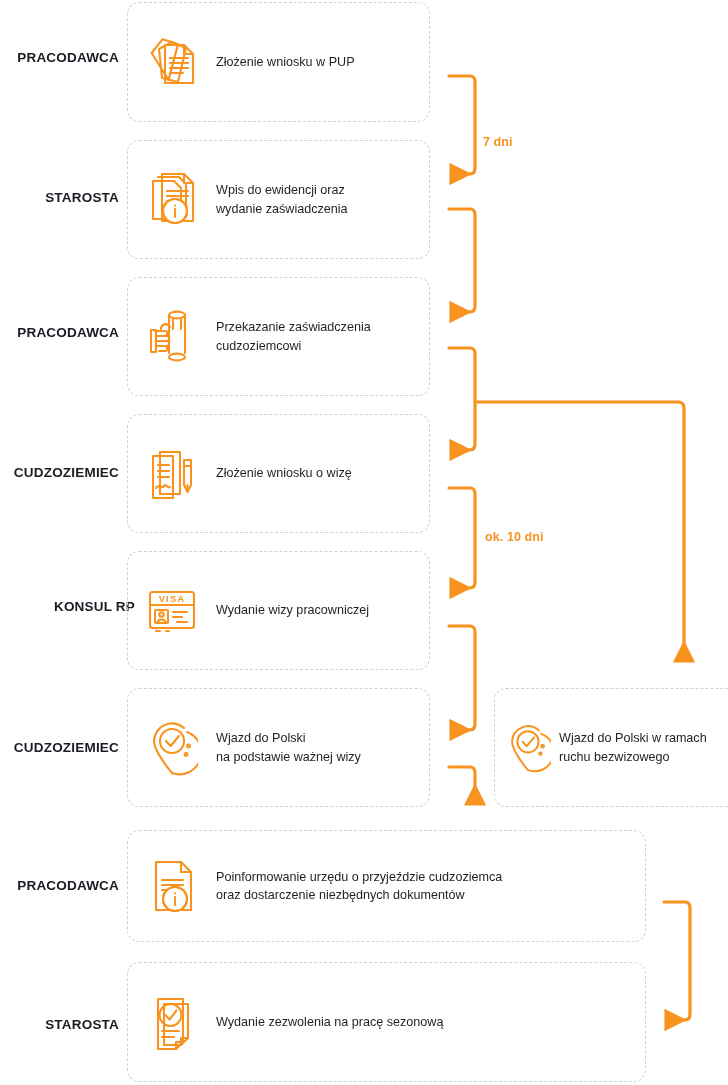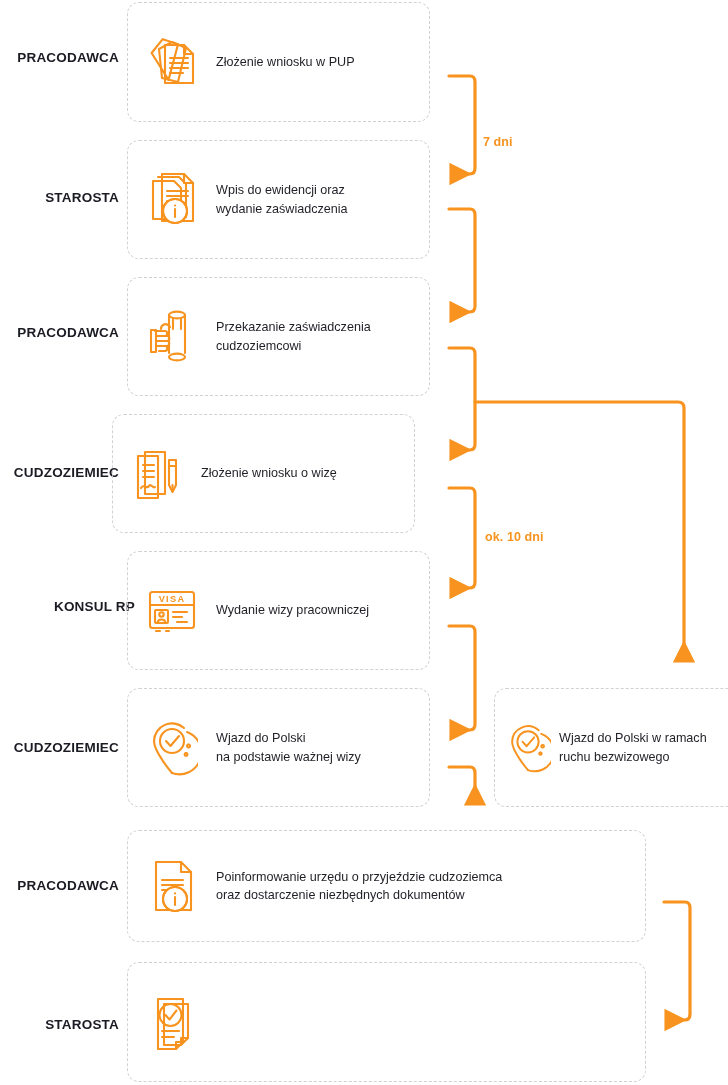--- a/index.html
+++ b/index.html
@@ -158,21 +158,21 @@
           <path d="M10,37 H17 C20,37 20,42 17,42 H11"></path>
           <path d="M3,21 H8 V43 H3 Z"></path>
         </svg>
       </div>
       <div class="step-text">Przekazanie zaświadczenia
 cudzoziemcowi</div>
     </div>
   </div>
 
   <div class="role-label" style="left:0;width:119px;top:466px;">CUDZOZIEMIEC</div>
-  <div class="step-box" style="left:112px;top:414px;width:303px;height:119px;">
+  <div class="step-box" style="left:127px;top:414px;width:303px;height:119px;">
     <div class="step-inner">
       <div class="step-icon">
         <svg width="50" height="54" viewBox="0 0 50 54" fill="none" stroke="#F7931E" stroke-width="2.1" stroke-linejoin="round" stroke-linecap="round">
           <path d="M12,5 H32 V47 H12 Z"></path>
           <path d="M5,9 H25 V51 H5 Z"></path>
           <path d="M10,18 H21 M10,24 H21 M10,30 H21"></path>
           <path d="M8,41 C11,36 13,43 16,39 C18,36 20,42 22,40"></path>
           <path d="M36,13 L43,13 L43,38 L39.5,45 L36,38 Z"></path>
           <path d="M36,19 H43"></path>
           <path d="M39.5,38 V44"></path>
@@ -262,16 +262,17 @@
         <svg width="48" height="56" viewBox="0 0 48 56" fill="none" stroke="#F7931E" stroke-width="2.1" stroke-linejoin="round" stroke-linecap="round">
           <path d="M14,10 H38 V44 L31,51 H14 Z"></path>
           <path d="M38,44 H31 V51"></path>
           <path d="M8,5 H33 V48 L26,55 H8 Z"></path>
           <path d="M33,48 H26 V55"></path>
           <circle cx="20.5" cy="21" r="11"></circle>
           <path d="M15.5,21 L19.5,25.5 L26.5,16.5"></path>
           <path d="M12,37 H29 M12,43 H24"></path>
         </svg>
       </div>
+      <div class="step-text">Wydanie zezwolenia na pracę sezonową</div>
     </div>
   </div>
 
 </div>
 
 </body></html>

